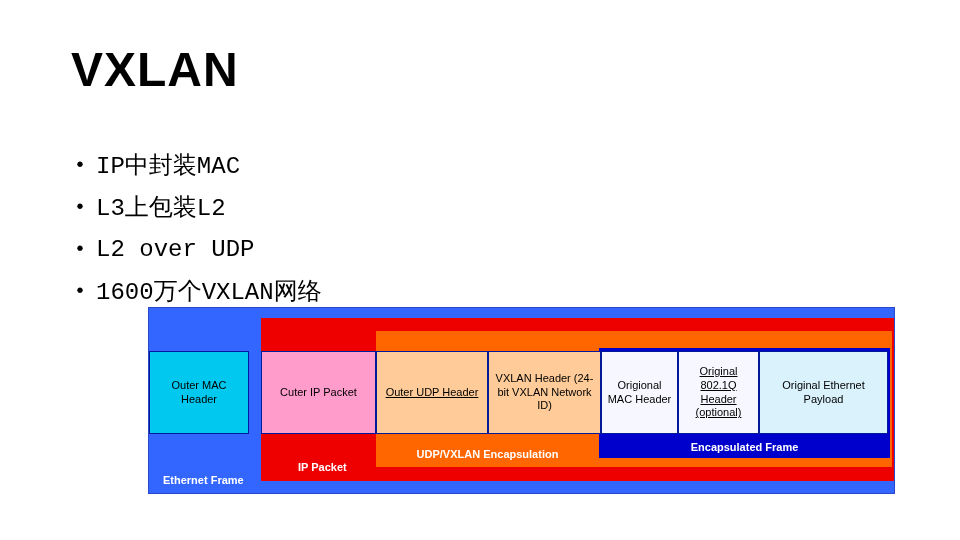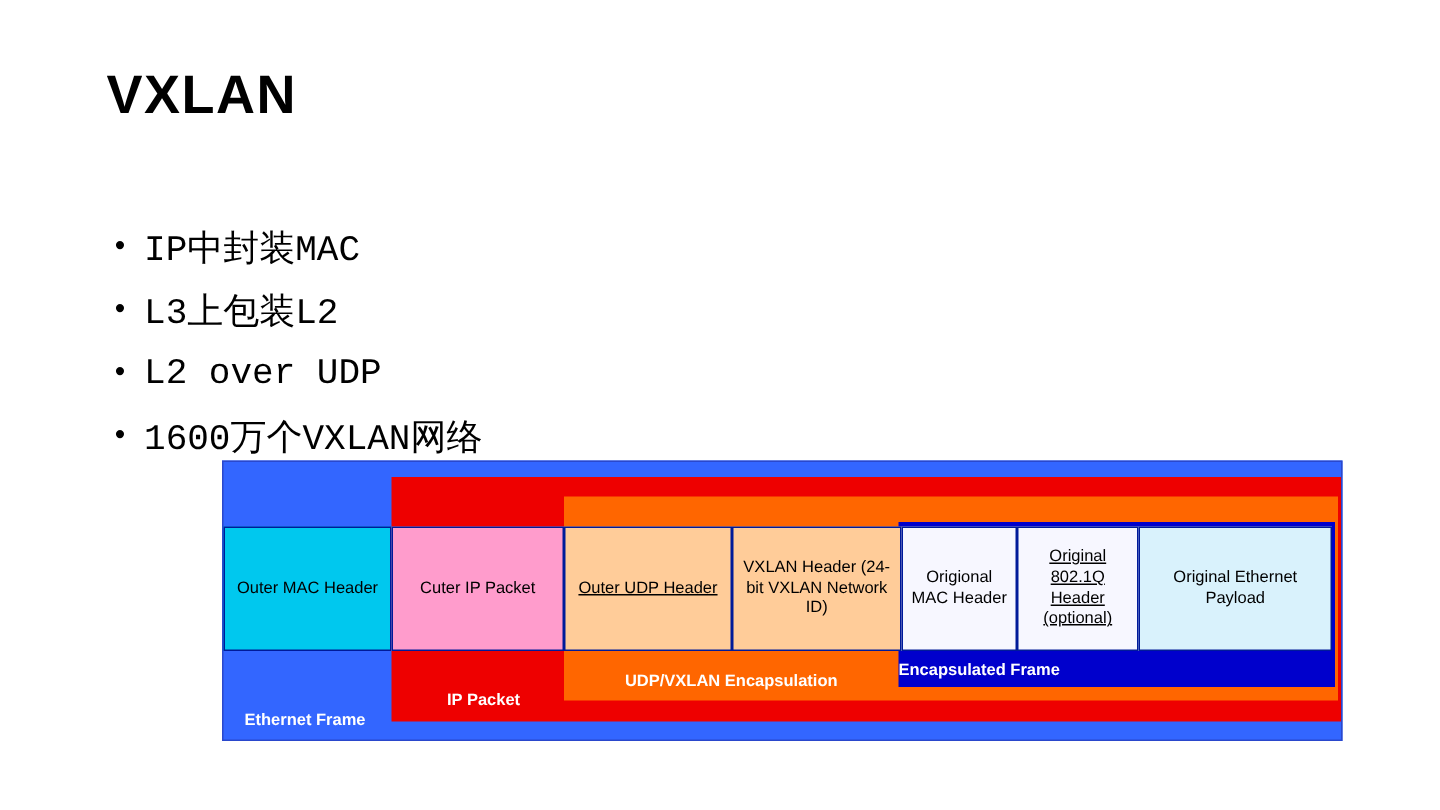--- a/index.html
+++ b/index.html
@@ -7,21 +7,21 @@
   body {
     background:#ffffff;
     font-family:"Liberation Sans", sans-serif;
     position:relative;
     overflow:hidden;
   }
   .slide { position:absolute; left:0; top:0; width:960px; height:540px; background:#ffffff; }
 
   .title {
     position:absolute; left:71px; top:42px;
-    font-size:36px; color:#000;
+    font-size:48px; color:#000;
     font-family:"Liberation Sans", sans-serif;
     letter-spacing:1px;
   }
 
   .bullets {
     position:absolute; left:74px; top:144px;
     font-family:"Liberation Mono","DejaVu Sans Mono", monospace;
     font-size:24px; color:#000;
   }
   .bullet-item { display:flex; align-items:center; height:42px; white-space:nowrap; }
@@ -40,31 +40,31 @@
 
   .layer-label {
     position:absolute;
     font-size:11px; font-weight:600; color:#ffffff;
     font-family:"Liberation Sans", sans-serif;
     white-space:nowrap;
   }
   .eth-label   { left:14px; bottom:7px; }
   .ip-label    { left:37px; bottom:8px; }
   .udp-label   { left:0; bottom:7px; width:223px; text-align:center; }
-  .encap-label { left:0; bottom:5px; width:100%; }
+  .encap-label { left:0; bottom:5px; width:100%; text-align:center; }
 
   .hbox {
     position:absolute; top:43px; height:83px;
     border:1px solid #001a99;
     display:flex; align-items:center; justify-content:center;
     font-size:11px; line-height:1.25; color:#000;
     text-align:center; padding:2px;
     font-family:"Liberation Sans", sans-serif;
   }
-  .box1 { left:0;     width:112px; }
+  .box1 { left:0;     width:100px; }
   .box2 { left:112px; width:115px; }
   .box3 { left:227px; width:112px; }
   .box4 { left:339px; width:113px; }
   .box5 { left:452px; width:77px;  }
   .box6 { left:529px; width:81px;  }
   .box7 { left:610px; width:129px; }
 </style>
 </head>
 <body>
 

